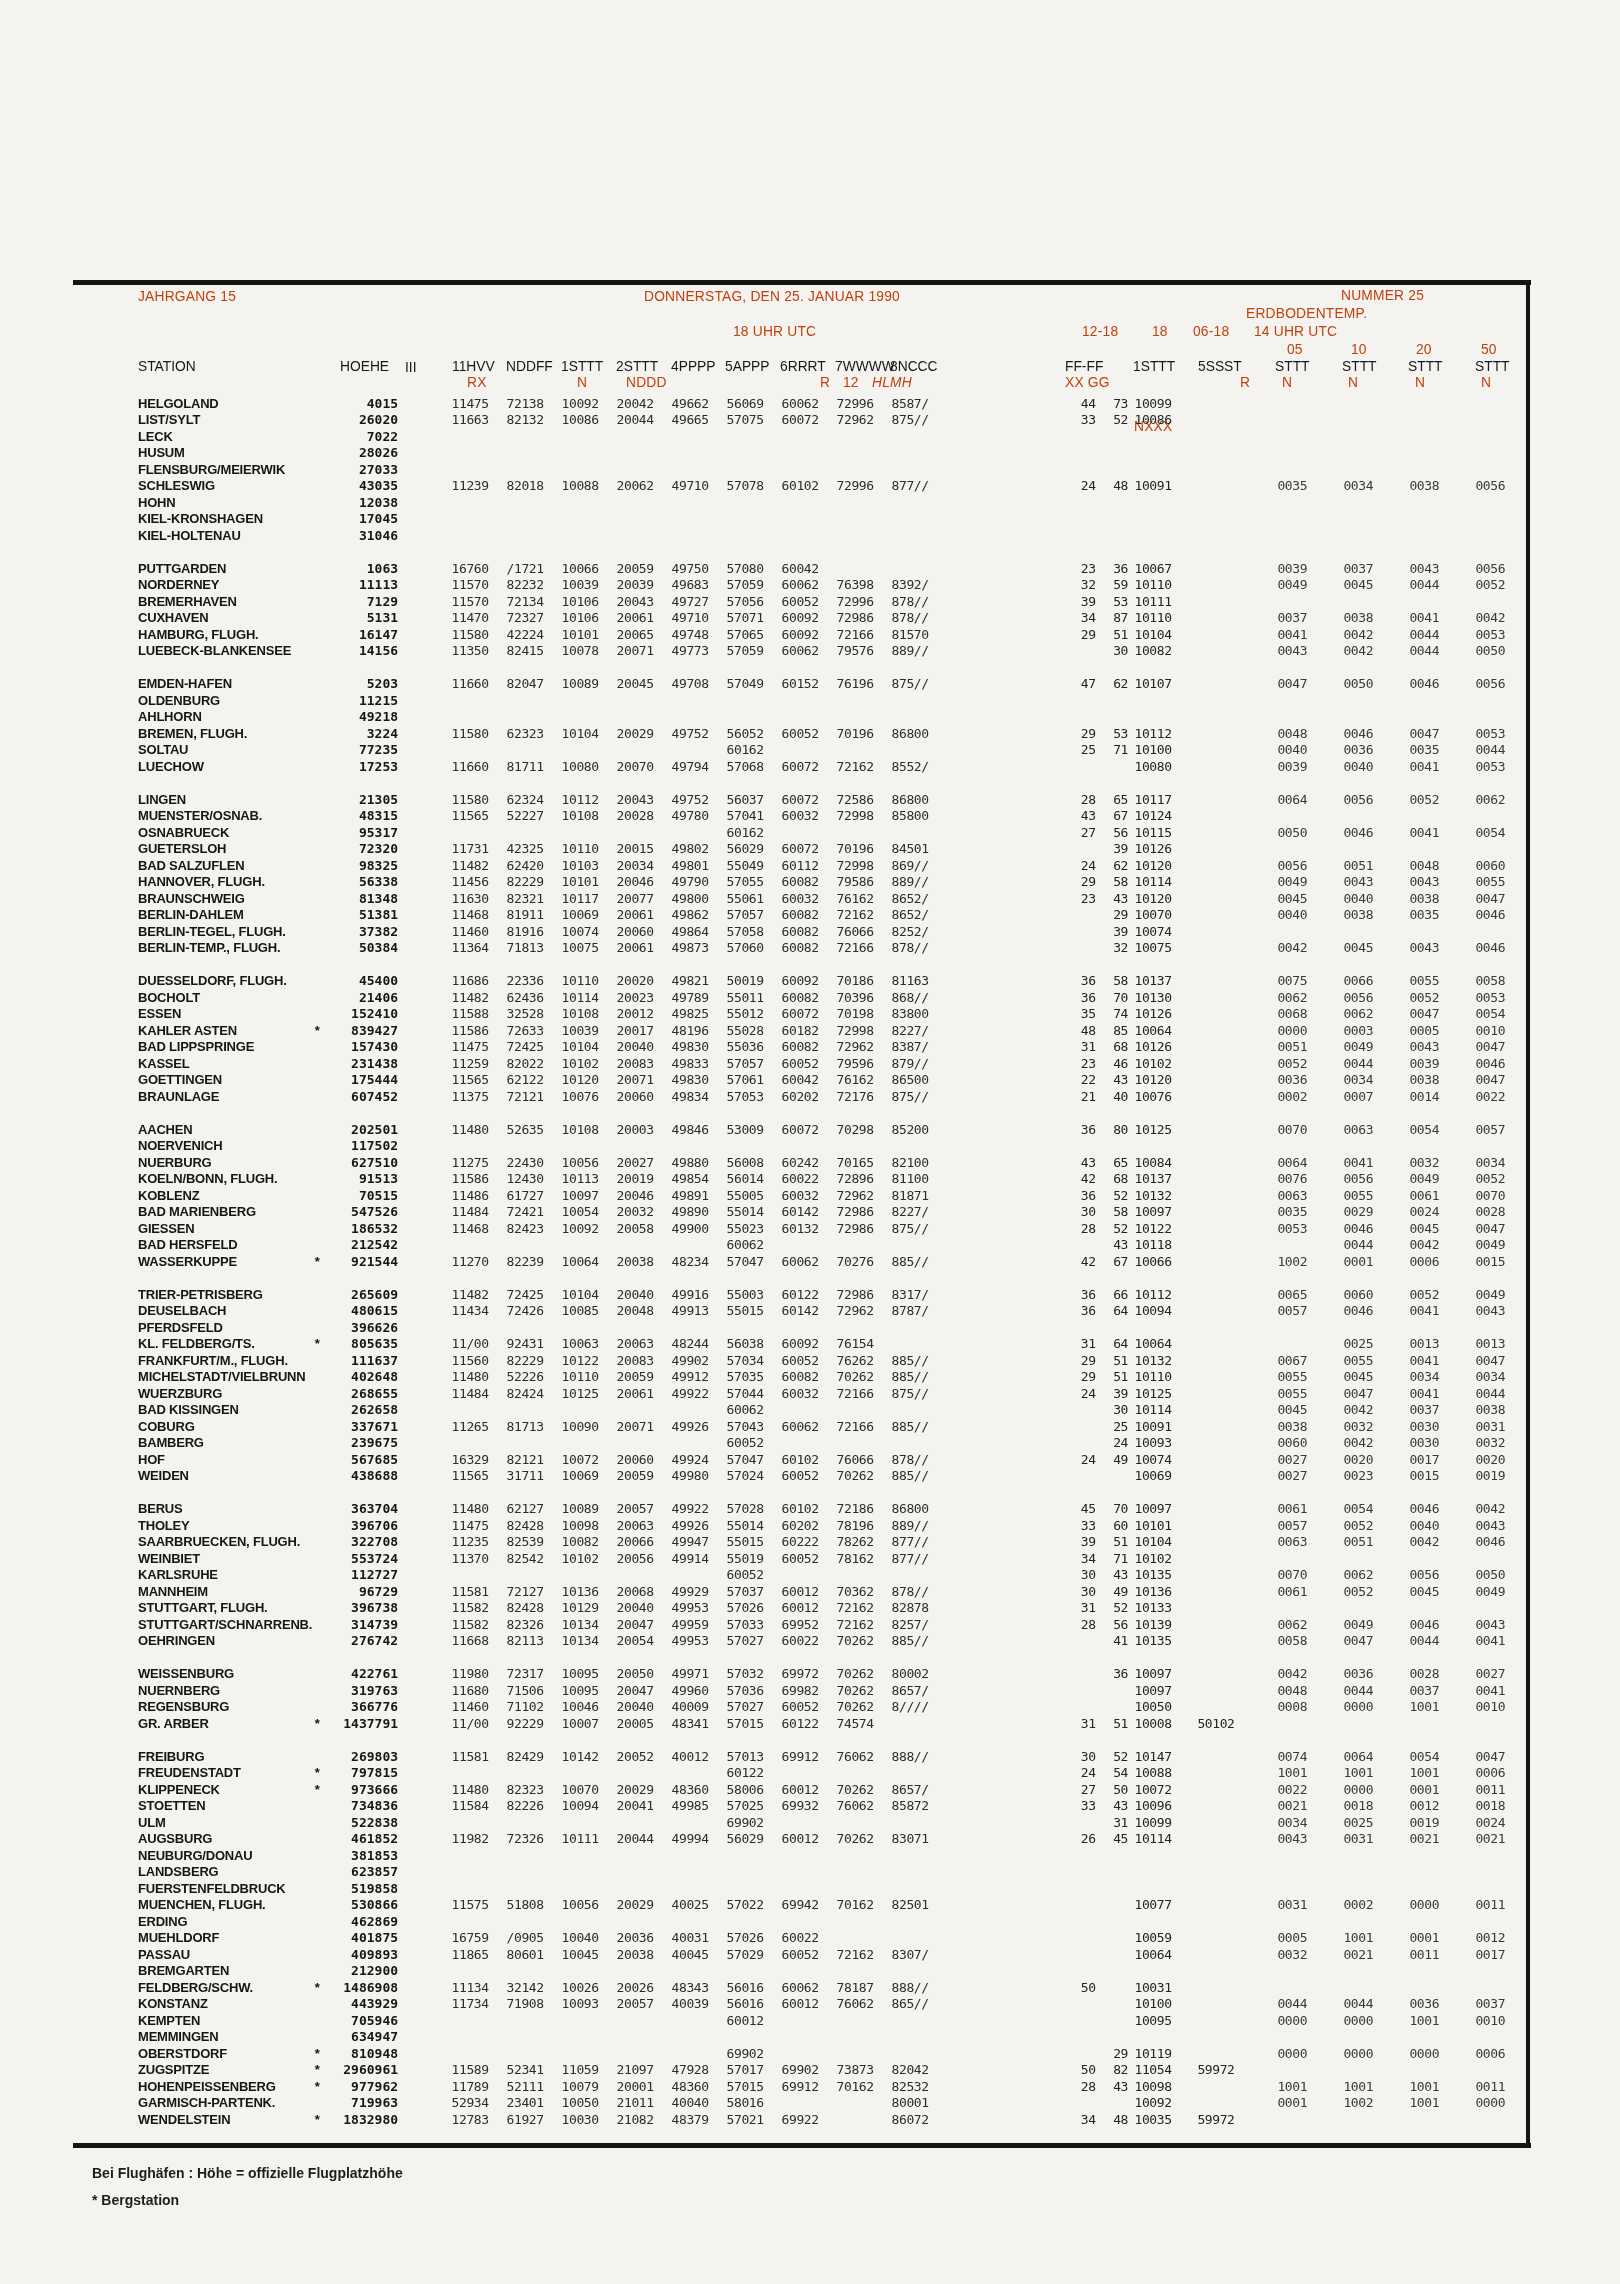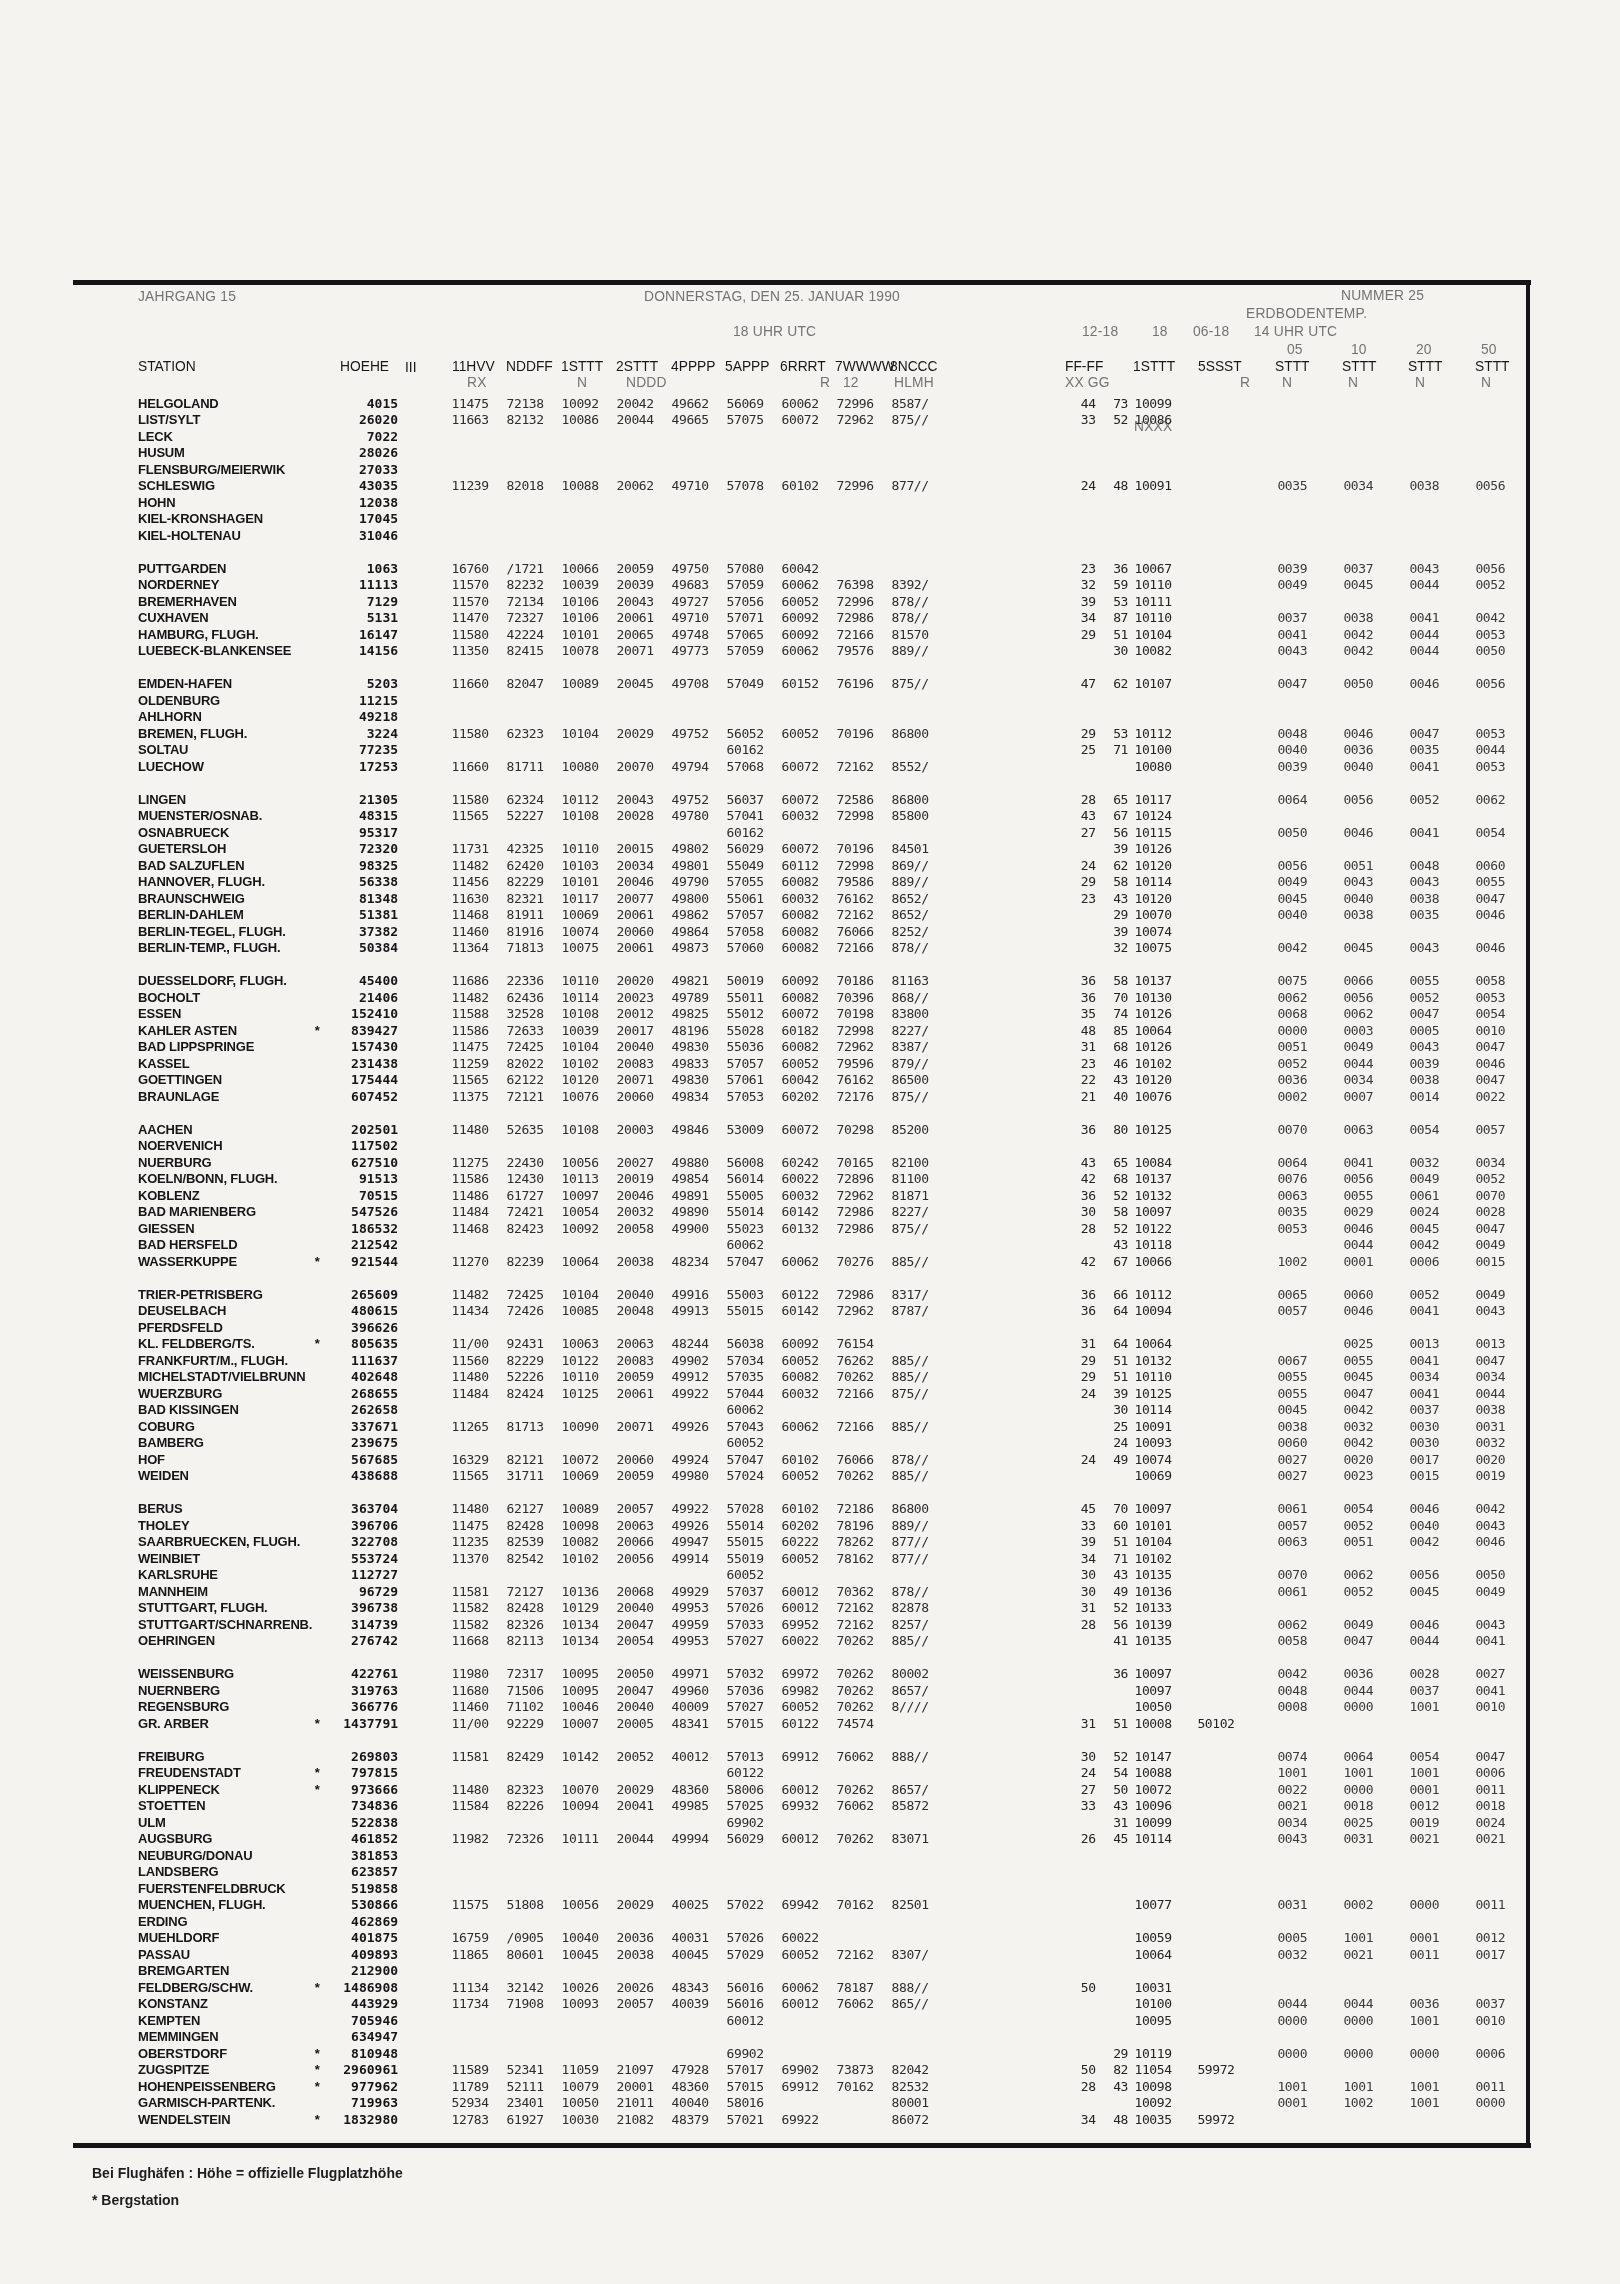--- a/index.html
+++ b/index.html
@@ -5,21 +5,21 @@
   html,body{margin:0;padding:0;}
   body{
     width:1620px;height:2284px;position:relative;
     background:#f4f3ef;
     font-family:"Liberation Sans",sans-serif;
     color:#1b1b1b;
     overflow:hidden;
   }
   .abs{position:absolute;white-space:nowrap;}
   .rule{position:absolute;background:#151515;}
-  .hdr{font-size:13.8px;letter-spacing:0.2px;color:#737373;}
+  .hdr{font-size:13.8px;letter-spacing:0.2px;color:#c2410c;}
   .hdr-b{font-size:13.8px;color:#181818;}
   
   #rows{position:absolute;left:138px;top:395px;width:1390px;}
   .row{
     display:grid;
     grid-template-columns:172px 14.6px 50px 45px 32px repeat(9,55px) 117px 32px 4.9px 27.5px 6.5px 58px 4.9px 57px 23px 53px 13px 53px 13px 53px 13px 53px;
     height:16.5px;align-items:center;
   }
   .row.gap{height:16.5px;}
   .c{font-size:13px;overflow:visible;}
@@ -74,21 +74,21 @@
 <div class="abs hdr-b" style="left:1275px;top:359px;">STTT</div>
 <div class="abs hdr-b" style="left:1342px;top:359px;">STTT</div>
 <div class="abs hdr-b" style="left:1408px;top:359px;">STTT</div>
 <div class="abs hdr-b" style="left:1475px;top:359px;">STTT</div>
 
 <div class="abs hdr" style="left:467px;top:375px;">RX</div>
 <div class="abs hdr" style="left:577px;top:375px;">N</div>
 <div class="abs hdr" style="left:626px;top:375px;">NDDD</div>
 <div class="abs hdr" style="left:820px;top:375px;">R</div>
 <div class="abs hdr" style="left:843px;top:375px;">12</div>
-<div class="abs hdr" style="left:894px;top:375px;">HLMH</div>
+<div class="abs hdr" style="left:872px;top:375px;font-style:italic;">HLMH</div>
 <div class="abs hdr" style="left:1065px;top:375px;">XX GG</div>
 <div class="abs hdr" style="left:1134px;top:375px;margin-top:44px;">NXXX</div>
 <div class="abs hdr" style="left:1240px;top:375px;">R</div>
 <div class="abs hdr" style="left:1282px;top:375px;">N</div>
 <div class="abs hdr" style="left:1348px;top:375px;">N</div>
 <div class="abs hdr" style="left:1415px;top:375px;">N</div>
 <div class="abs hdr" style="left:1481px;top:375px;">N</div>
 
 <div id="rows">
     <div class="row">

